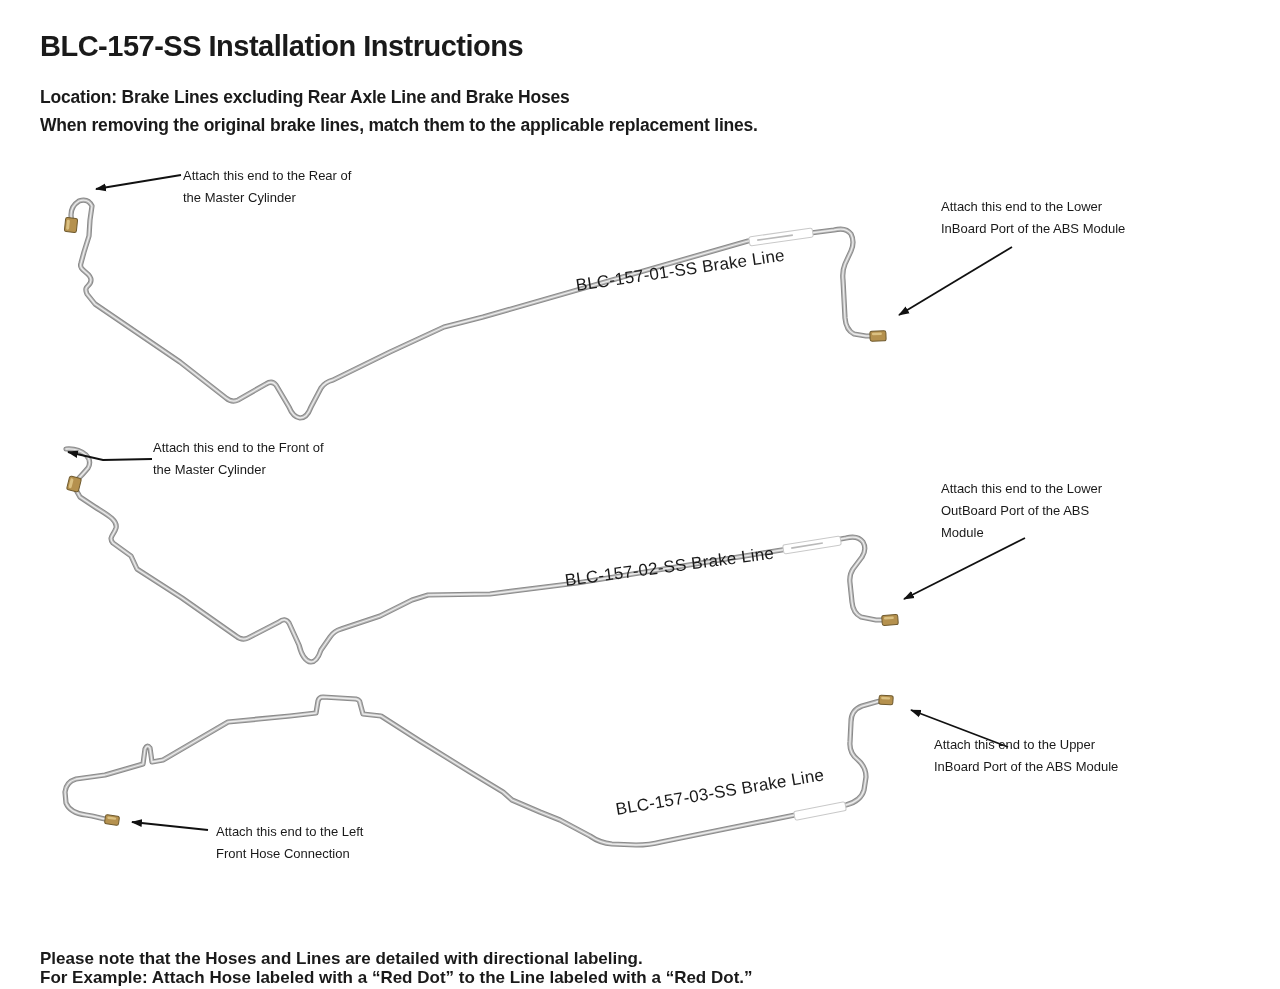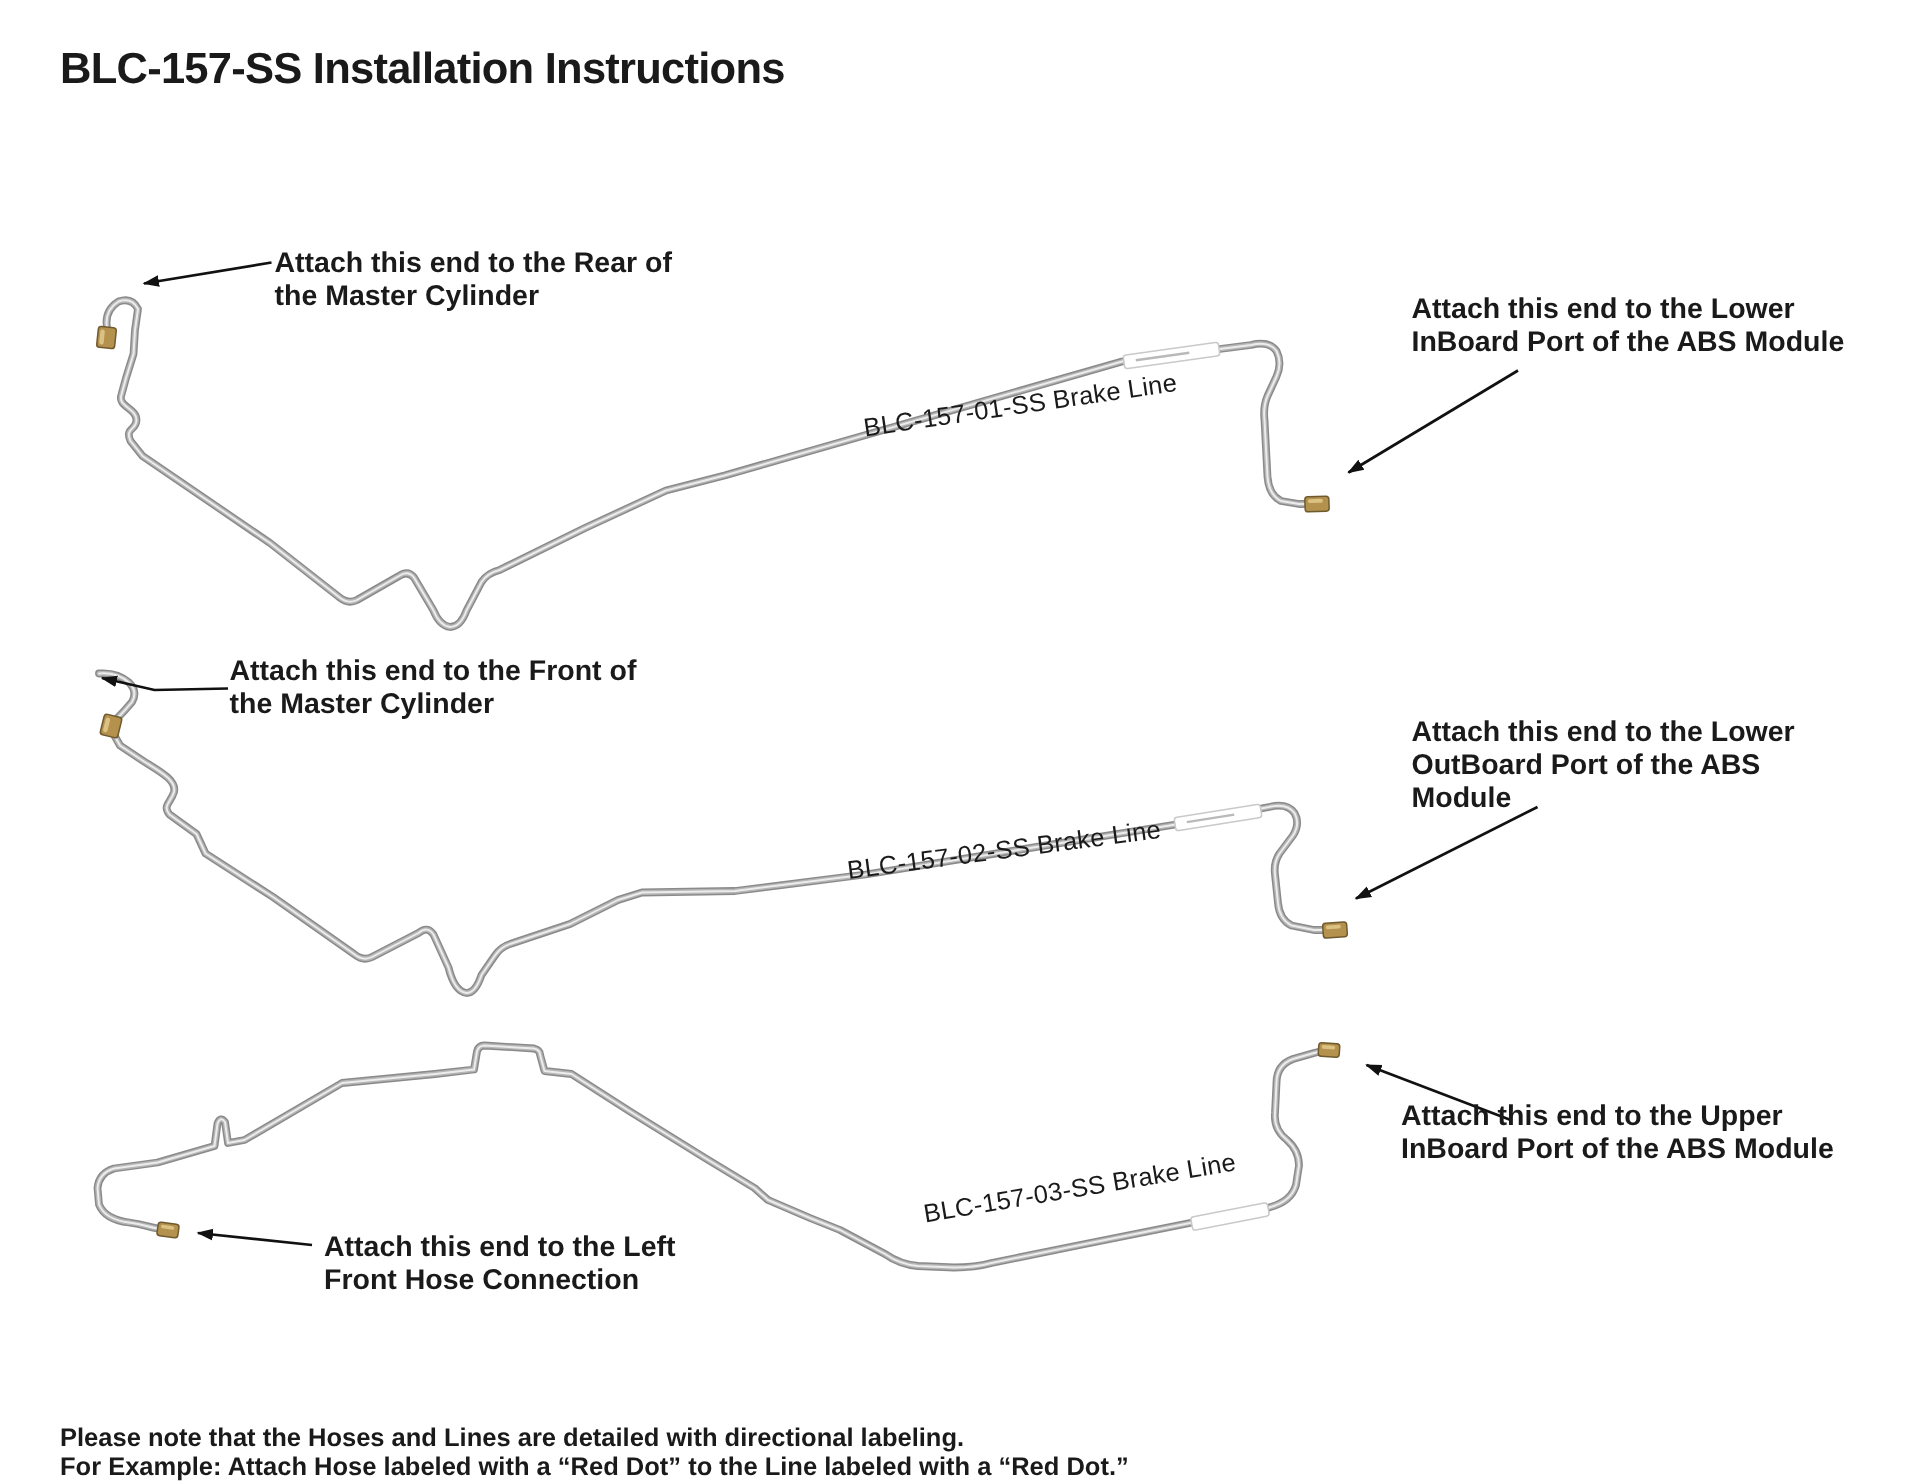--- a/index.html
+++ b/index.html
@@ -14,21 +14,21 @@
   html,body{margin:0;padding:0;background:#fff;}
   .page{
     position:relative;width:1280px;height:989px;background:var(--bg);
     font-family:"Liberation Sans","DejaVu Sans",sans-serif;color:var(--text);
     overflow:hidden;
   }
   .abs{position:absolute;white-space:nowrap;}
   .page-title{left:40px;top:30px;font-size:29px;font-weight:700;letter-spacing:-0.5px;}
   .intro-line1{left:40px;top:87px;font-size:17.5px;font-weight:700;letter-spacing:-0.2px;}
   .intro-line2{left:40px;top:115px;font-size:17.5px;font-weight:700;letter-spacing:-0.2px;}
-  .callout{font-size:19px;line-height:22px;font-weight:700;}
+  .callout{font-size:13px;line-height:22px;font-weight:400;}
   .c1l{left:183px;top:165px;}
   .c1r{left:941px;top:196px;}
   .c2l{left:153px;top:437px;}
   .c2r{left:941px;top:478px;}
   .c3l{left:216px;top:821px;}
   .c3r{left:934px;top:734px;}
   .part-label{font-size:17px;font-weight:400;transform-origin:0 50%;letter-spacing:0.2px;}
   .pl1{left:576px;top:276px;transform:rotate(-8.3deg);}
   .pl2{left:565px;top:571px;transform:rotate(-7.5deg);}
   .pl3{left:616px;top:800px;transform:rotate(-9.5deg);}
@@ -115,20 +115,22 @@
       <polyline class="arrow" points="181,175 96,189" marker-end="url(#ah)"></polyline>
       <polyline class="arrow" points="1012,247 899,315" marker-end="url(#ah)"></polyline>
       <polyline class="arrow" points="152,459 103,460 68,452" marker-end="url(#ah)"></polyline>
       <polyline class="arrow" points="1025,538 904,599" marker-end="url(#ah)"></polyline>
       <polyline class="arrow" points="208,830 132,822" marker-end="url(#ah)"></polyline>
       <polyline class="arrow" points="1008,747 911,710" marker-end="url(#ah)"></polyline>
     </g>
   </svg>
 
   <div class="abs page-title">BLC-157-SS Installation Instructions</div>
+  <div class="abs intro-line1">Location: Brake Lines excluding Rear Axle Line and Brake Hoses</div>
+  <div class="abs intro-line2">When removing the original brake lines, match them to the applicable replacement lines.</div>
 
   <div class="abs callout c1l">
     <div>Attach this end to the Rear of</div>
     <div>the Master Cylinder</div>
   </div>
   <div class="abs callout c1r">
     <div>Attach this end to the Lower</div>
     <div>InBoard Port of the ABS Module</div>
   </div>
   <div class="abs part-label pl1">BLC-157-01-SS Brake Line</div>

